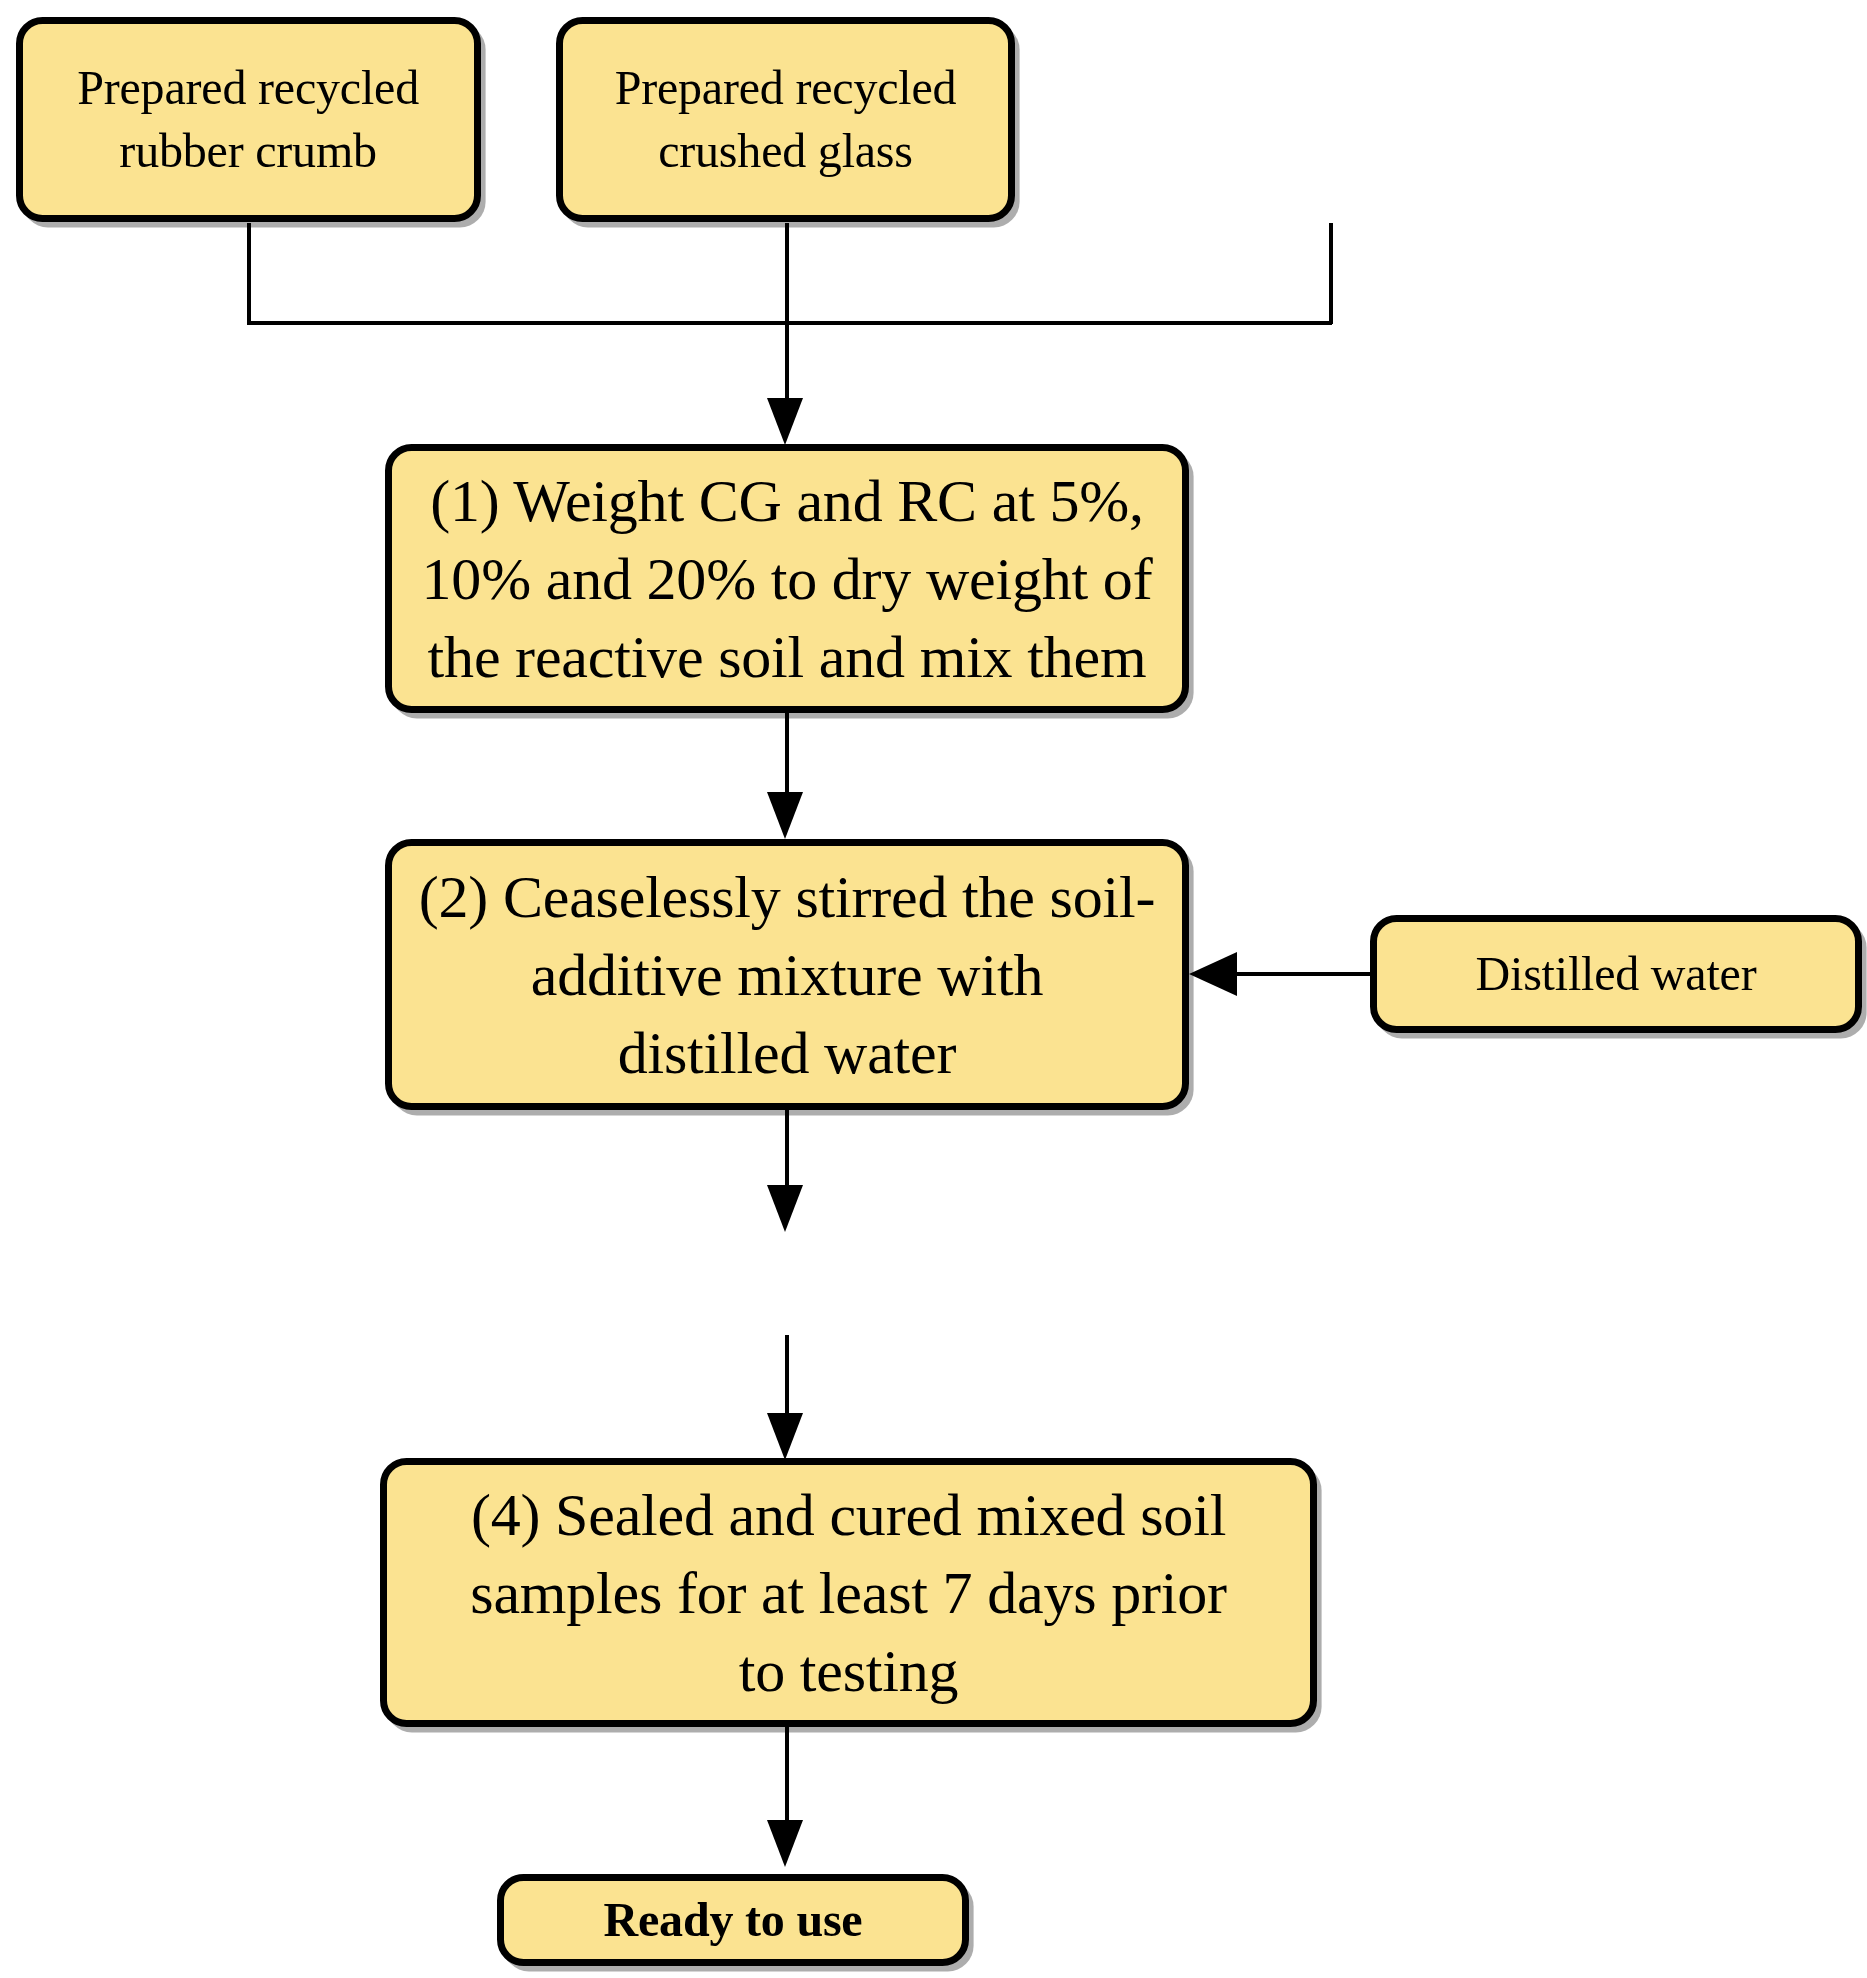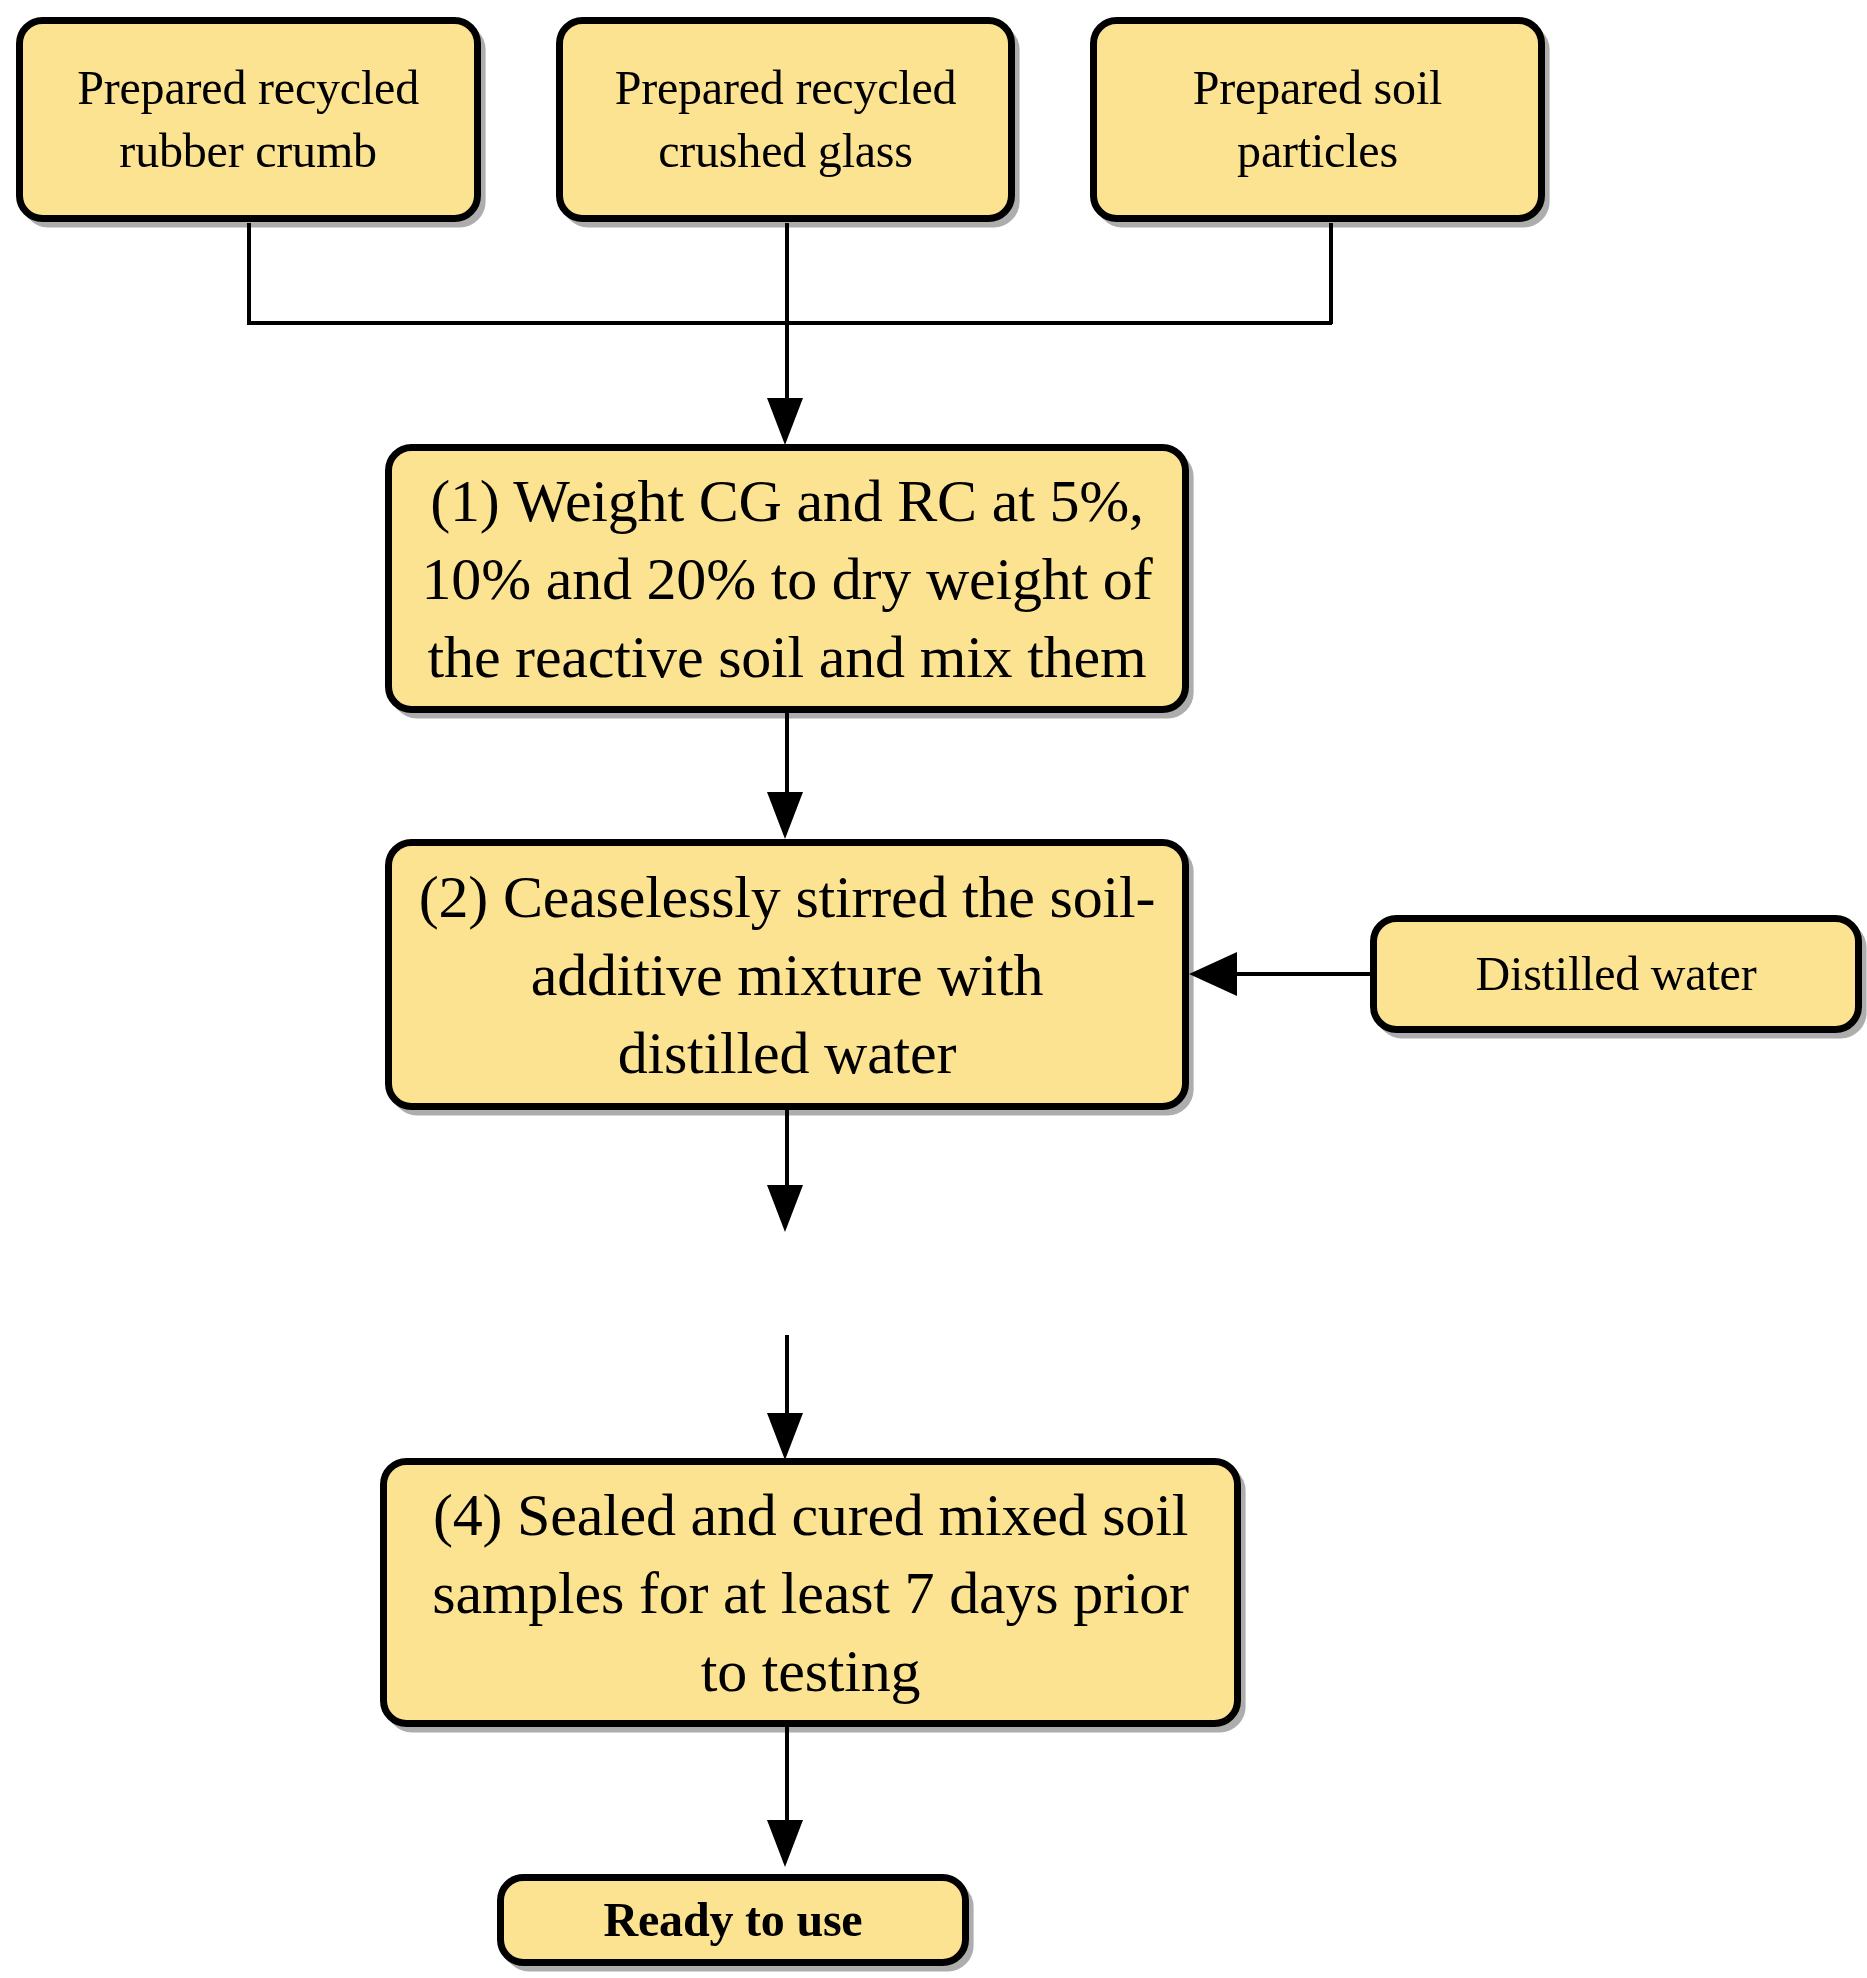--- a/index.html
+++ b/index.html
@@ -79,24 +79,20 @@
   <div class="node fs-big" style="left:15.6px; top:17px; width:465px; height:205px;">
     <span class="node-label">Prepared recycled
 rubber crumb</span>
   </div>
 
   <div class="node fs-big" style="left:556px; top:17px; width:459px; height:205px;">
     <span class="node-label">Prepared recycled
 crushed glass</span>
   </div>
 
-  <div class="node fs-big" style="left:1090px; top:17px; width:455px; height:205px;">
-    <span class="node-label">Prepared soil
-particles</span>
-  </div>
 
   <div class="vline" style="left:247px; top:223px; height:101px;"></div>
 
   <div class="vline" style="left:785px; top:223px; height:101px;"></div>
 
   <div class="vline" style="left:1329px; top:223px; height:101px;"></div>
 
   <div class="hline" style="left:247px; top:321px; width:1085px;"></div>
 
   <div class="vline" style="left:785px; top:321px; height:83px;"></div>
@@ -123,21 +119,21 @@
   <div class="hline" style="left:1234px; top:972px; width:137px;"></div>
   <div class="arrow-left" style="left:1189px; top:952px;"></div>
 
   <div class="vline" style="left:785px; top:1110px; height:86px;"></div>
   <div class="arrow-down" style="left:767px; top:1185px;"></div>
 
 
   <div class="vline" style="left:785px; top:1335px; height:86px;"></div>
   <div class="arrow-down" style="left:767px; top:1413px;"></div>
 
-  <div class="node fs-step" style="left:380px; top:1458px; width:861px; height:269px;align-items:center;">
+  <div class="node fs-step" style="left:380px; top:1458px; width:937px; height:269px;align-items:center;">
     <span class="node-label">(4) Sealed and cured mixed soil
 samples for at least 7 days prior
 to testing</span>
   </div>
 
   <div class="vline" style="left:785px; top:1726px; height:113px;"></div>
   <div class="arrow-down" style="left:767px; top:1820px;"></div>
 
   <div class="node fs-big" style="left:497px; top:1874px; width:472px; height:92px;font-weight:bold;">
     <span class="node-label">Ready to use</span>

